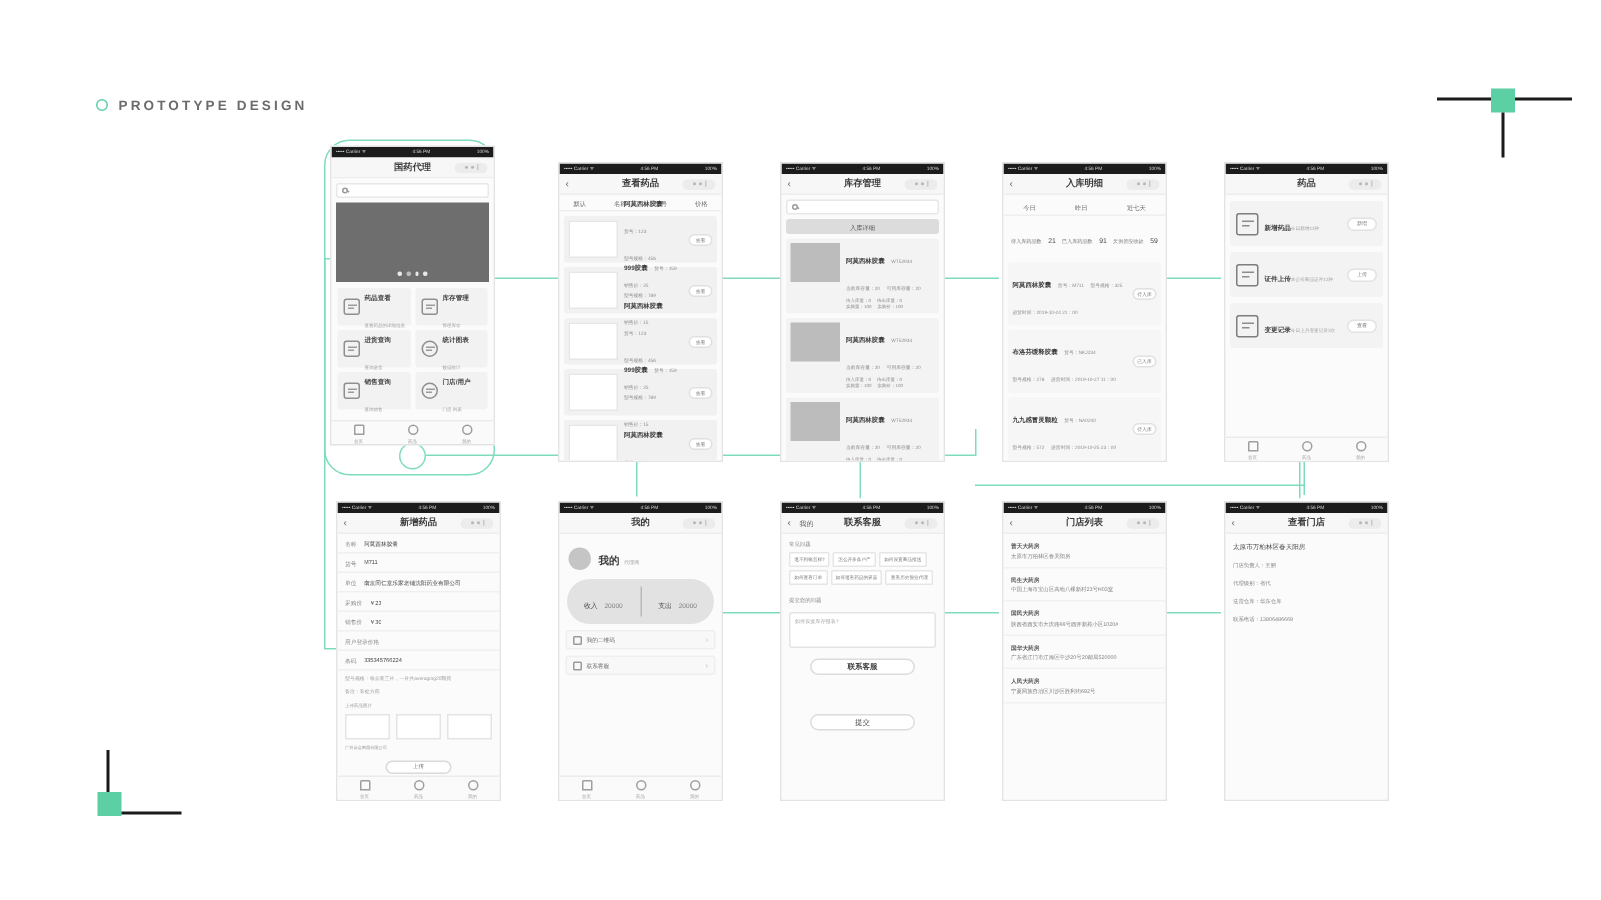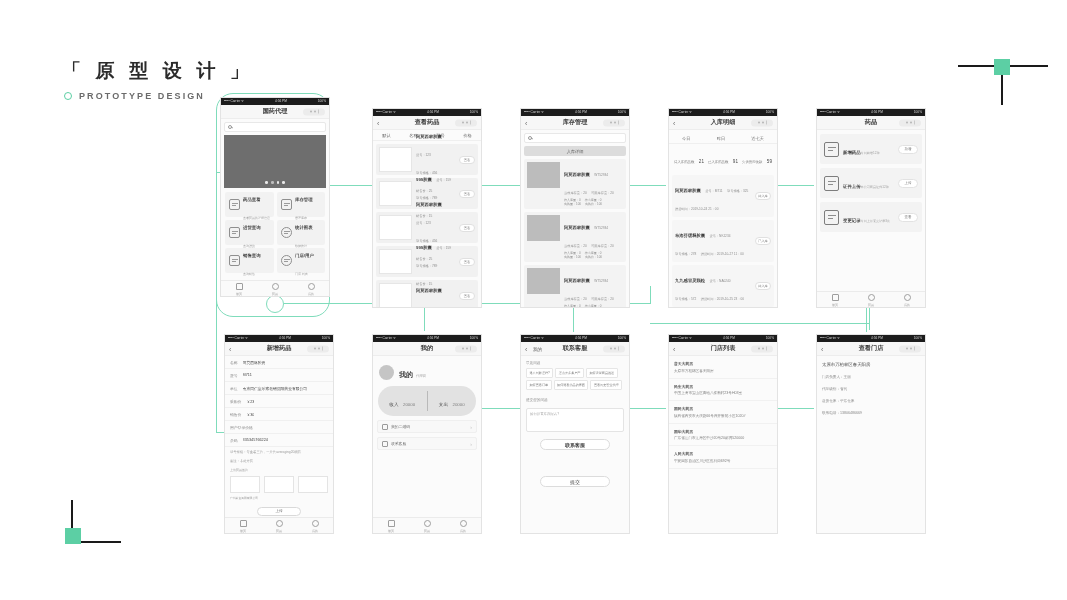--- a/index.html
+++ b/index.html
@@ -299,21 +299,20 @@
     <div class="sq"></div>
     <div class="bar bar-v"></div>
   </div>
   <div class="corner corner-bl">
     <div class="bar bar-v"></div>
     <div class="sq"></div>
     <div class="bar bar-h"></div>
   </div>
 
   <div class="title-block">
-    <div class="title-main">「 原 型 设 计 」</div>
     <div class="title-sub-row">
       <span class="title-dot"></span>
       <span class="title-sub">PROTOTYPE DESIGN</span>
     </div>
   </div>
 
   <div class="hilite" style="left:216px; top:93px; width:114px; height:224px;"></div>
   <div class="ln v" style="left:216px; top:172px; height:260px;"></div>
   <div class="ln h" style="left:216px; top:172px; width:8px;"></div>
   <div class="ln h" style="left:216px; top:432px; width:8px;"></div>

